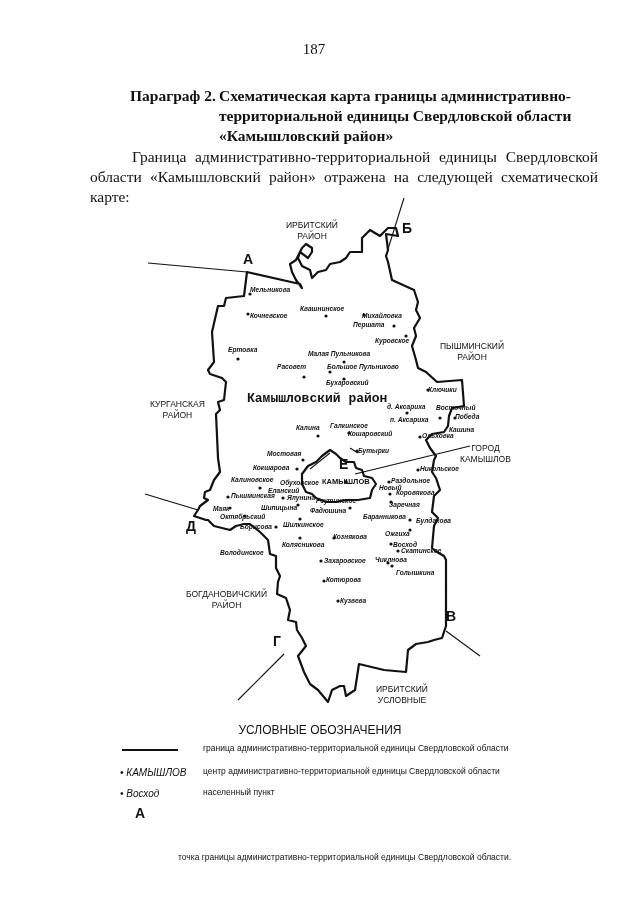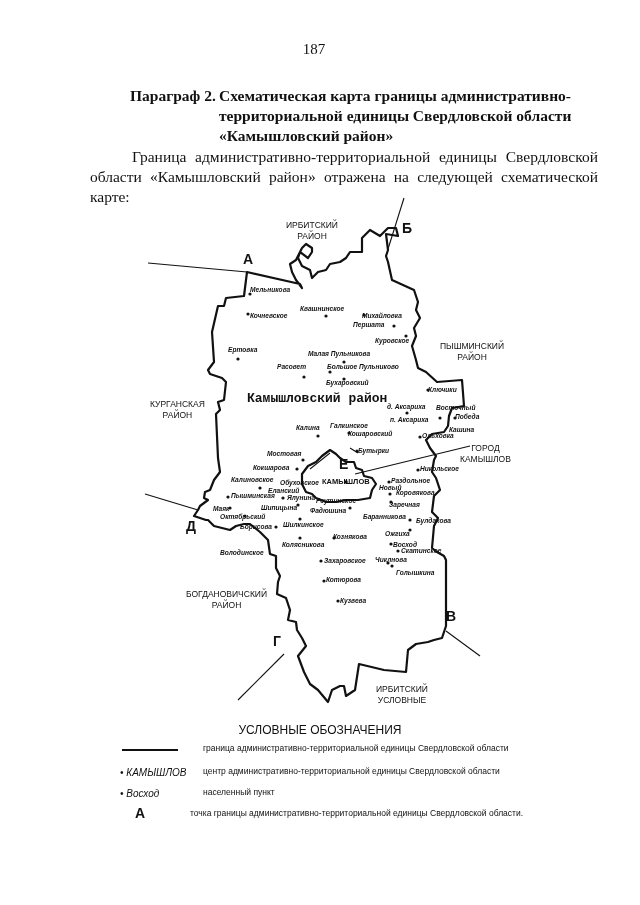--- a/index.html
+++ b/index.html
@@ -202,14 +202,14 @@
 <div class="legend-row sans" style="top:766px;">
   <span class="legend-sym" style="top:1px;">• КАМЫШЛОВ</span>
   <span class="legend-text">центр административно-территориальной единицы Свердловской области</span>
 </div>
 <div class="legend-row sans" style="top:787px;">
   <span class="legend-sym" style="top:1px;">• Восход</span>
   <span class="legend-text">населенный пункт</span>
 </div>
 <div class="legend-row sans" style="top:808px;">
   <span class="legend-sym" style="left:135px;top:-3px;font-style:normal;font-weight:bold;font-size:14px;">А</span>
-  <span class="legend-text" style="left:190px;">точка границы административно-территориальной единицы Свердловской области.</span>
+  <span class="legend-text" style="left:178px;margin-top:44px;">точка границы административно-территориальной единицы Свердловской области.</span>
 </div>
 
 </body></html>

